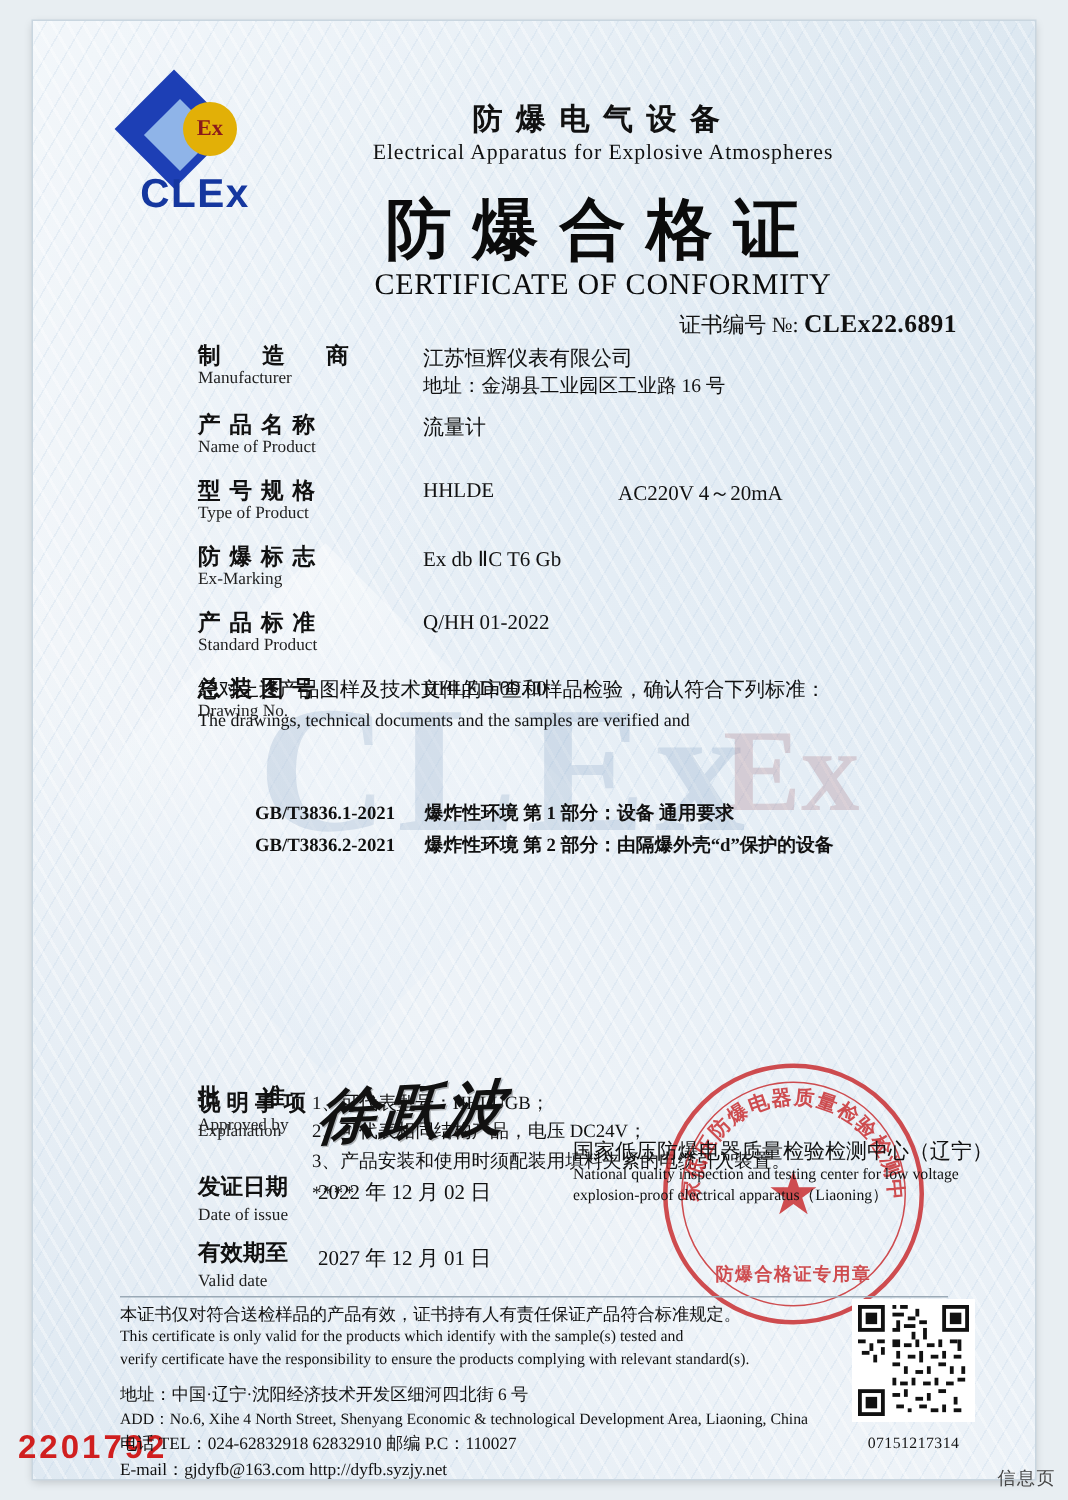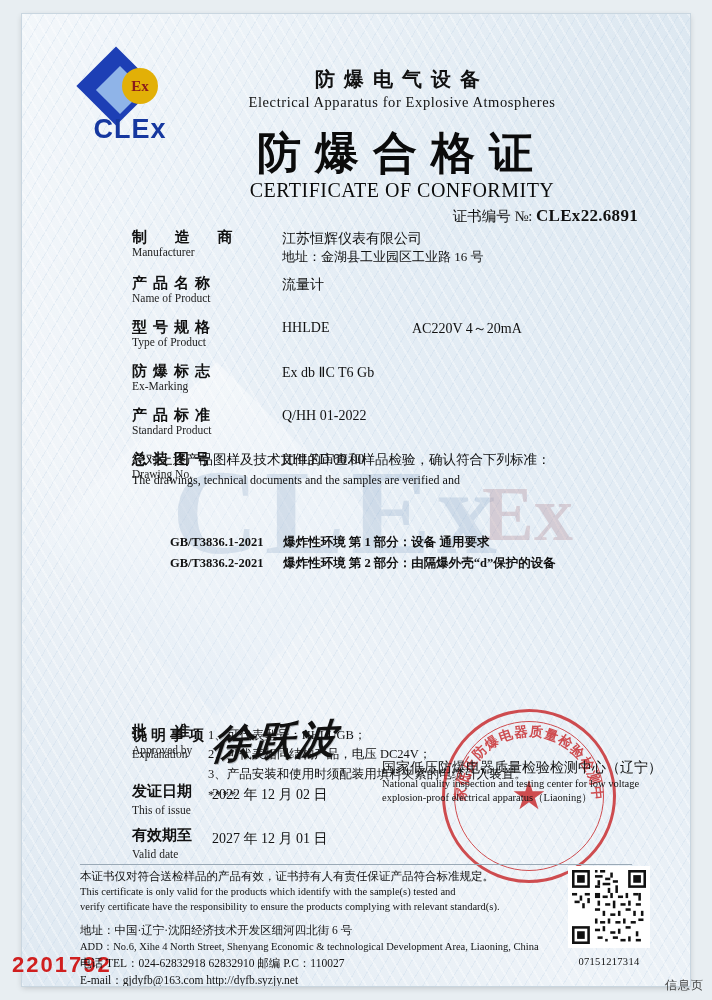--- a/index.html
+++ b/index.html
@@ -264,39 +264,40 @@
     </div>
 
     <div class="sig-lbl" style="top:708px;">
       <div class="cn sp4">批 准</div>
       <div class="en">Approved by</div>
     </div>
     <div class="sig-script">徐跃波</div>
 
     <div class="sig-lbl" style="top:768px;">
       <div class="cn">发证日期</div>
-      <div class="en">This of issue</div>
+      <div class="en">Date of issue</div>
     </div>
     <div style="position:absolute;left:190px;top:772px;font-size:14px;color:#111;">2022 年 12 月 02 日</div>
 
     <div class="sig-lbl" style="top:812px;">
       <div class="cn">有效期至</div>
       <div class="en">Valid date</div>
     </div>
     <div style="position:absolute;left:190px;top:816px;font-size:14px;color:#111;">2027 年 12 月 01 日</div>
 
     <div class="stamp">
       <div class="inner"></div>
       <svg class="arc" viewBox="0 0 168 168">
         <defs>
           <path id="arcpath" d="M 20,88 A 64,64 0 0 1 148,88"></path>
         </defs>
         <text><textPath href="#arcpath" startOffset="50%" text-anchor="middle">国家低压防爆电器质量检验检测中心</textPath></text>
       </svg>
       <div class="star">★</div>
+      <div class="bottom">防爆合格证专用章</div>
     </div>
 
     <div class="org-cn">国家低压防爆电器质量检验检测中心（辽宁）</div>
     <div class="org-en">
       <div>National quality inspection and testing center for low voltage</div>
       <div>explosion-proof electrical apparatus（Liaoning）</div>
     </div>
 
     <div class="foot-line"></div>
     <div class="disc">

